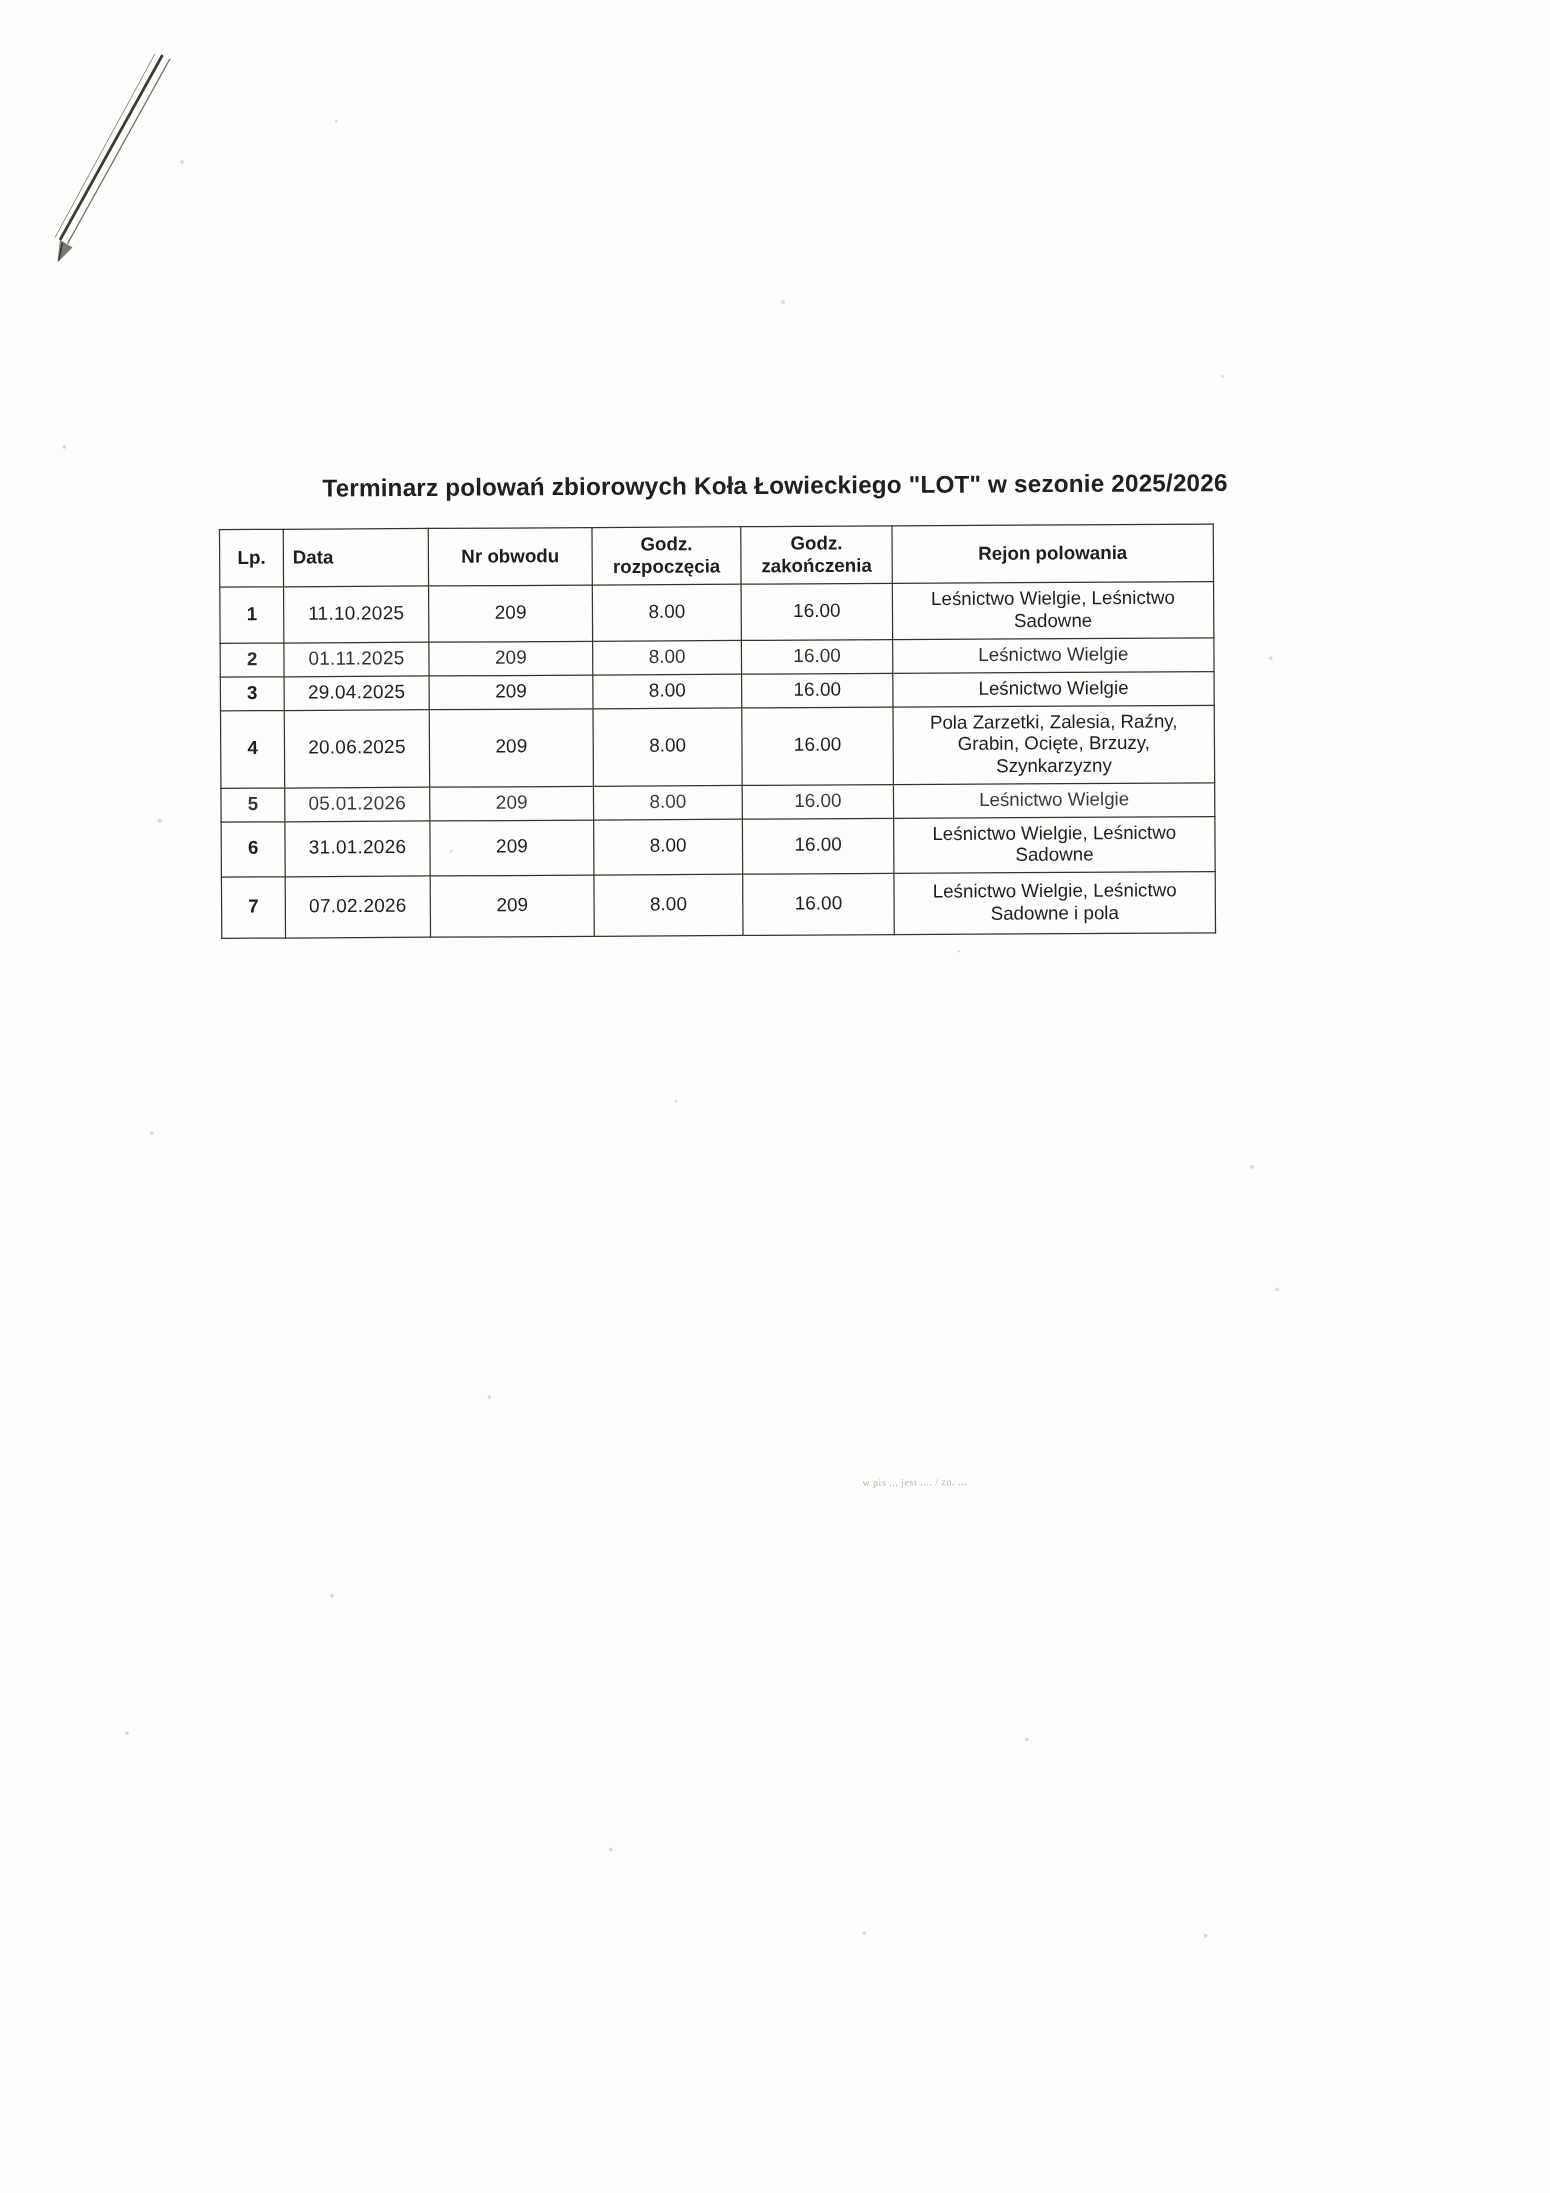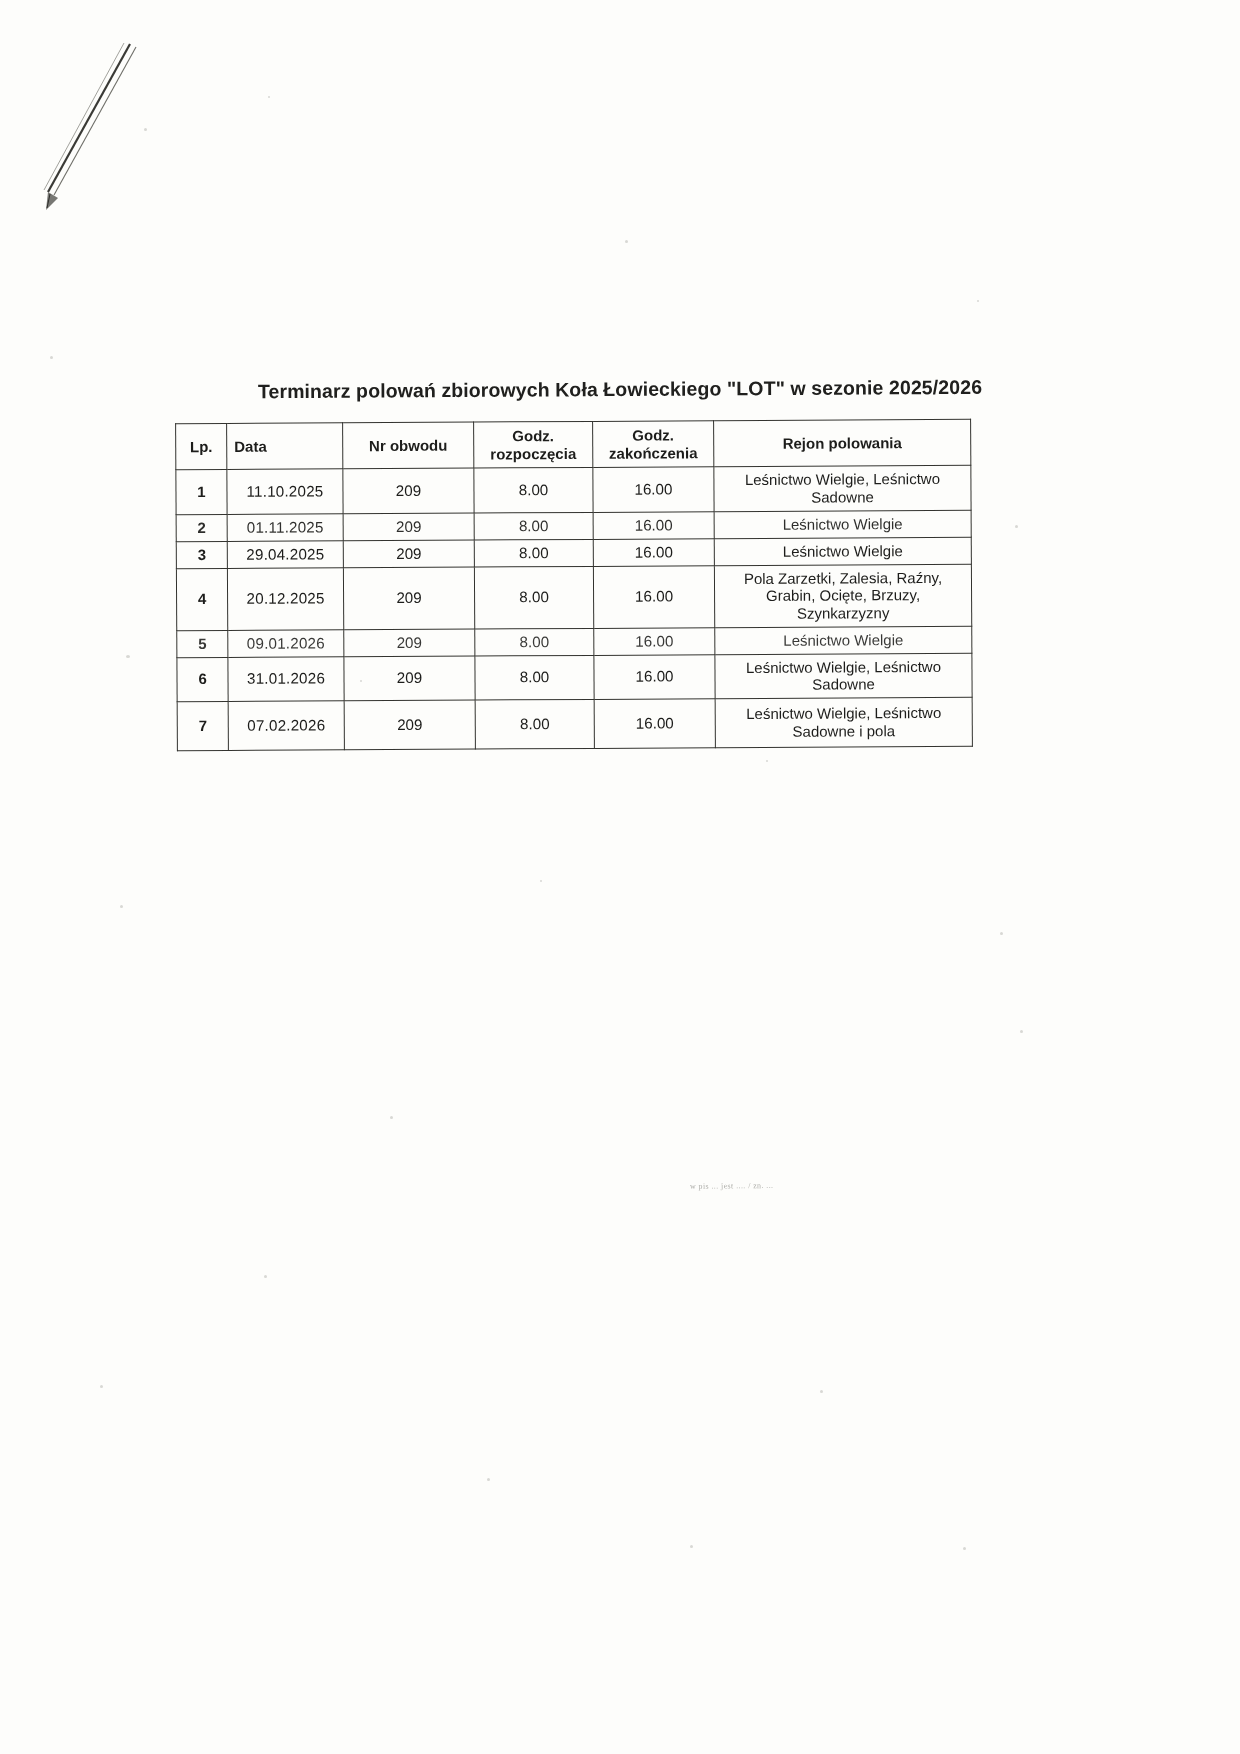--- a/index.html
+++ b/index.html
@@ -184,29 +184,29 @@
         <tr>
           <td class="c-lp">3</td>
           <td class="c-data">29.04.2025</td>
           <td>209</td>
           <td>8.00</td>
           <td>16.00</td>
           <td class="c-rejon">Leśnictwo Wielgie</td>
         </tr>
         <tr class="row-tall">
           <td class="c-lp">4</td>
-          <td class="c-data">20.12.2025</td>
+          <td class="c-data">20.06.2025</td>
           <td>209</td>
           <td>8.00</td>
           <td>16.00</td>
           <td class="c-rejon">Pola Zarzetki, Zalesia, Raźny, Grabin, Ocięte, Brzuzy, Szynkarzyzny</td>
         </tr>
         <tr class="fade-2">
           <td class="c-lp">5</td>
-          <td class="c-data">09.01.2026</td>
+          <td class="c-data">05.01.2026</td>
           <td>209</td>
           <td>8.00</td>
           <td>16.00</td>
           <td class="c-rejon">Leśnictwo Wielgie</td>
         </tr>
         <tr>
           <td class="c-lp">6</td>
           <td class="c-data">31.01.2026</td>
           <td>209</td>
           <td>8.00</td>

